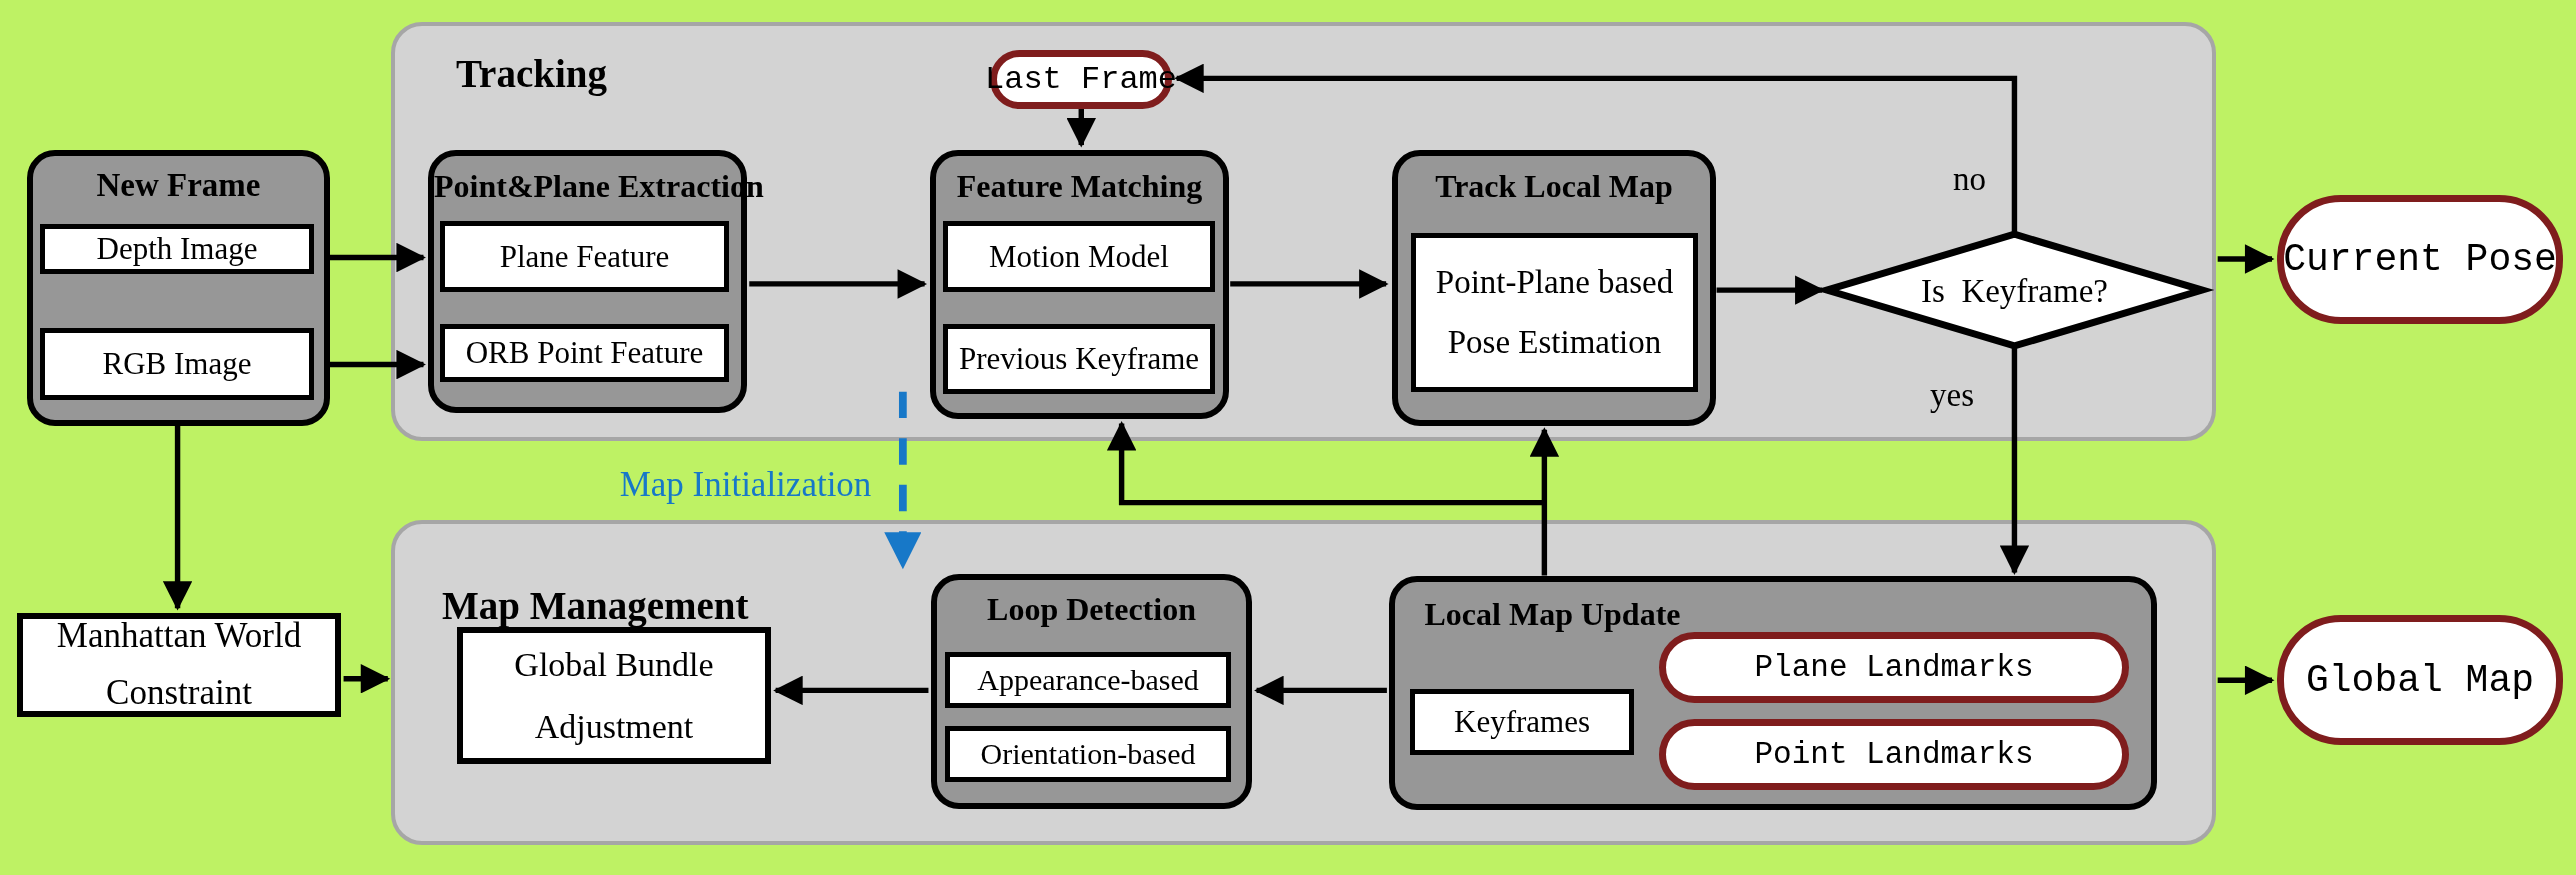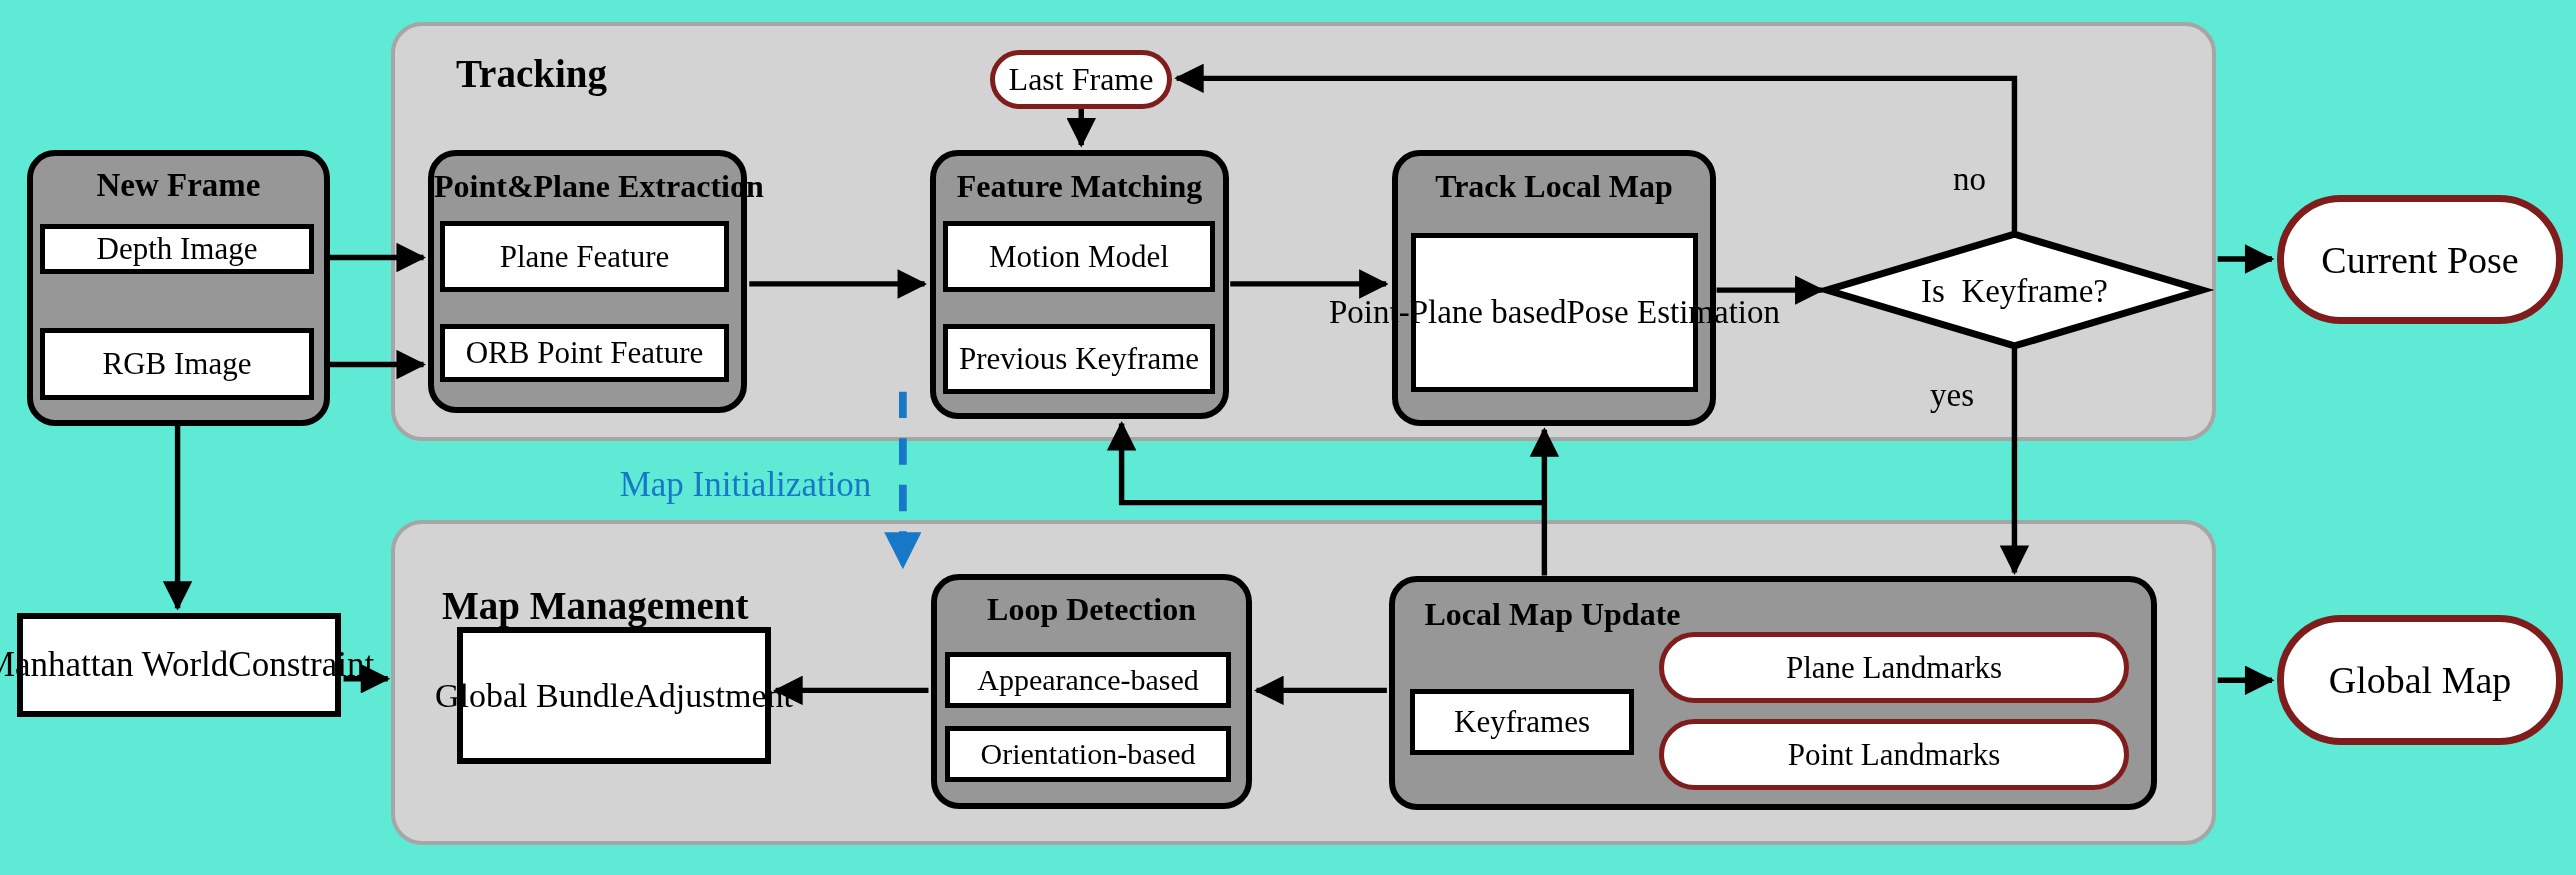--- a/index.html
+++ b/index.html
@@ -1,42 +1,42 @@
 <!DOCTYPE html>
 <html style="font-size:12.4px"><head>
 <meta charset="utf-8">
 <style>
   html,body{margin:0;padding:0;background:#ffffff;}
   .canvas{
-    position:relative;width:2576px;height:875px;background:#5eead4;overflow:hidden;
+    position:relative;width:2576px;height:875px;background:#bef264;overflow:hidden;
     font-family:"Liberation Serif","DejaVu Serif",serif;color:#000;
   }
   .container{
     position:absolute;background:#d3d3d3;border:4.7px solid #a6a6a6;border-radius:31px;
     box-sizing:border-box;
   }
   .container-title{position:absolute;font-weight:bold;font-size:39px;white-space:nowrap;}
   .group{
     position:absolute;background:#979797;border:6.2px solid #000;border-radius:28px;
     box-sizing:border-box;
   }
   .group-title{position:absolute;left:0;right:0;text-align:center;font-weight:bold;font-size:32px;white-space:nowrap;}
   .leaf{
     position:absolute;background:#ffffff;border:5.4px solid #000;box-sizing:border-box;
     display:flex;align-items:center;justify-content:center;font-size:31px;white-space:nowrap;
   }
   .rectnode{
     position:absolute;background:#ffffff;border:6.2px solid #000;box-sizing:border-box;
-    display:flex;align-items:center;justify-content:center;
+    display:flex;flex-direction:column;align-items:center;justify-content:center;
     font-size:35px;line-height:1.62;text-align:left;white-space:nowrap;
   }
   .capsule{
-    position:absolute;background:#ffffff;border:5px solid #7f1d1d;border-radius:70px;
+    position:absolute;background:#ffffff;border:7px solid #7f1d1d;border-radius:70px;
     box-sizing:border-box;display:flex;align-items:center;justify-content:center;
-    font-size:32px;white-space:nowrap;
+    font-size:32px;white-space:nowrap;font-family:Liberation Mono, monospace;
   }
   .capsule.big{font-size:38px;}
   .label{position:absolute;font-size:33px;display:flex;align-items:center;justify-content:center;white-space:pre;}
   .blue-label{color:#1778c8;font-size:35px;}
   svg.overlay{position:absolute;left:0;top:0;z-index:2;}
   .z1{z-index:1;} .z3{position:absolute;z-index:3;} .z4{z-index:4;}
 </style>
 </head>
 <body>
 

